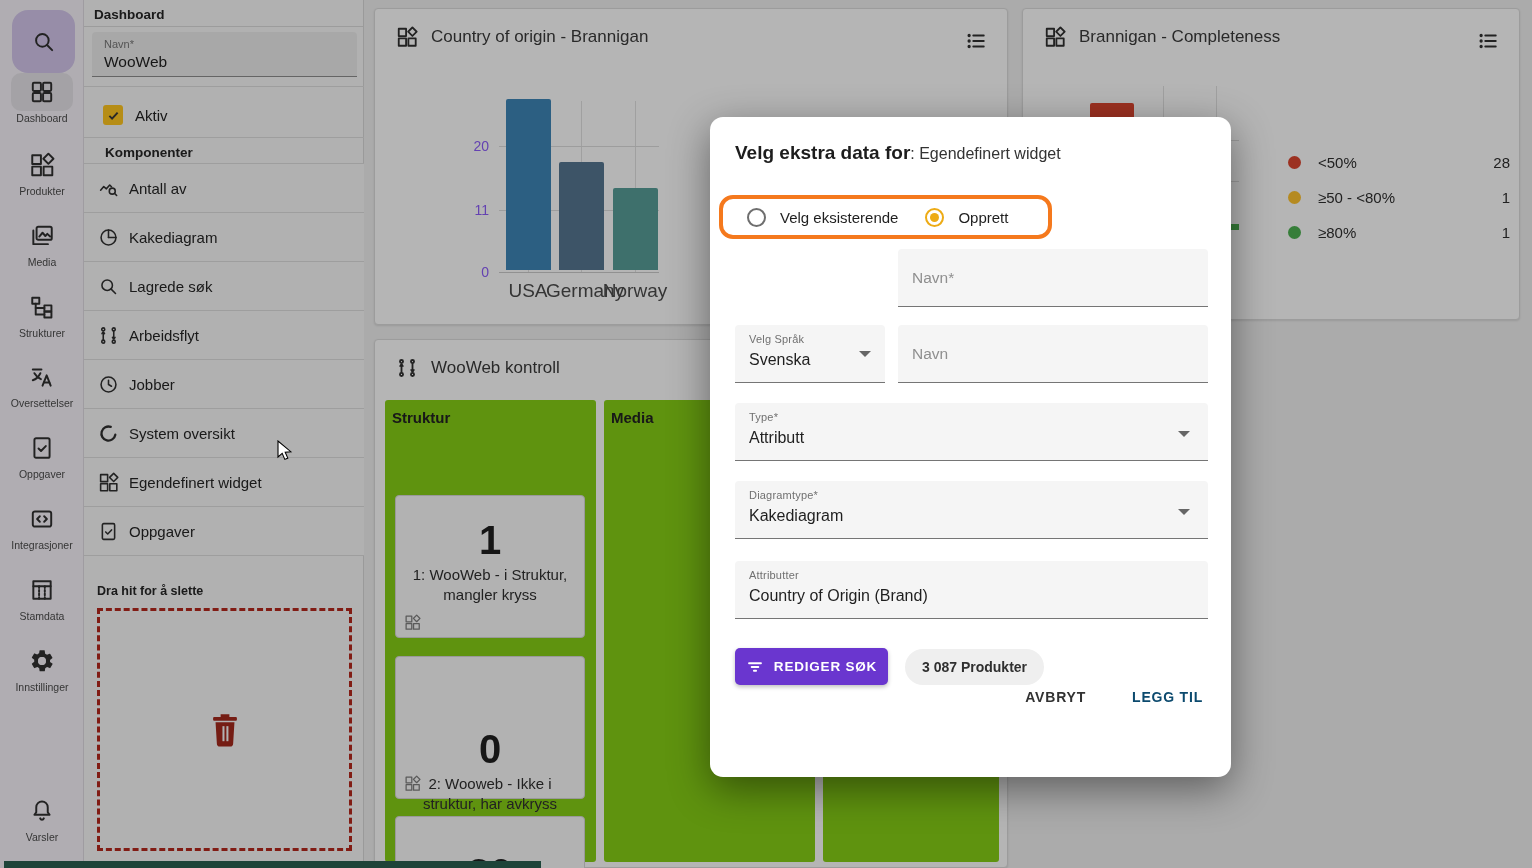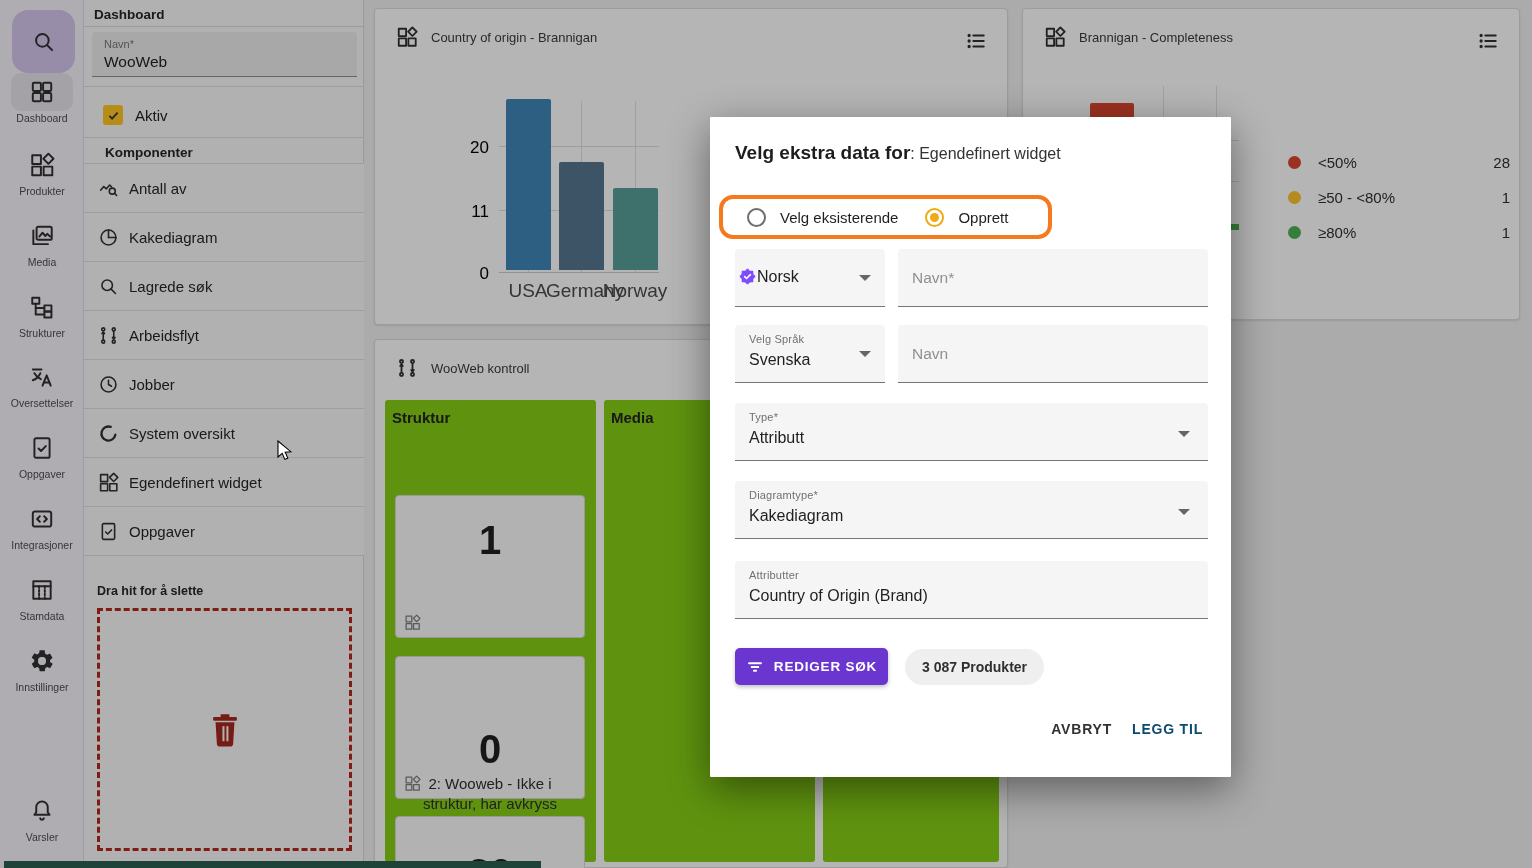--- a/index.html
+++ b/index.html
@@ -35,27 +35,27 @@
   .p-drop svg { width:42px; height:42px; }
 
   
   .main { position:absolute; left:364px; top:0; width:1168px; height:868px; background:#ededed; z-index:1; }
   .card { position:absolute; background:#fbfbfb; border:1px solid #d8d8d8; border-radius:4px; box-shadow:0 1px 2px rgba(0,0,0,.10); }
   .card1 { left:10px; top:8px; width:634px; height:317px; }
   .card2 { left:658px; top:8px; width:498px; height:312px; }
   .card3 { left:10px; top:339px; width:634px; height:529px; }
   .whead { position:absolute; left:21px; top:17px; display:flex; align-items:center; gap:13px; }
   .whead .wicon { width:22px; height:22px; }
-  .whead .wtitle { font-size:13px; color:#3a3a3a; }
+  .whead .wtitle { font-size:17px; color:#3a3a3a; }
   .wmenu { position:absolute; right:20px; top:21px; width:22px; height:22px; cursor:pointer; }
 
   
   .grid-h { position:absolute; height:1px; background:#dadada; }
   .grid-v { position:absolute; width:1px; background:#dedede; }
-  .tick { position:absolute; width:26px; text-align:right; font-size:17px; color:#000000; }
+  .tick { position:absolute; width:26px; text-align:right; font-size:14px; color:#8b5cf6; }
   .bar { position:absolute; width:45px; border-radius:2px 2px 0 0; }
   .cat { position:absolute; width:70px; text-align:center; font-size:19px; color:#4a4a4a; }
 
   
   .legend { position:absolute; left:265px; top:136px; width:222px; }
   .lrow { display:flex; align-items:center; height:35px; }
   .ldot { width:13px; height:13px; border-radius:50%; flex:none; }
   .llabel { margin-left:17px; font-size:15px; color:#2f2f2f; }
   .lval { margin-left:auto; font-size:15px; color:#2f2f2f; }
 
@@ -64,39 +64,39 @@
   .kcol-h { position:absolute; top:9px; left:7px; font-size:15px; font-weight:bold; color:#222; }
   .mini-card { position:absolute; left:10px; width:190px; height:143px; background:#f7f7f7; border:1px solid #d4d4d4; border-radius:4px; cursor:pointer; }
   .mini-num { margin-top:24px; text-align:center; font-size:40px; font-weight:bold; color:#1f1f1f; line-height:1.0; position:relative; z-index:45; }
   .mini-text { margin-top:5px; padding:0 12px; text-align:center; font-size:15px; line-height:20px; color:#2f2f2f; position:relative; z-index:45; }
   .mini-ic { position:absolute; left:8px; bottom:6px; width:17px; height:17px; opacity:.75; }
 
   .greenbar { position:absolute; left:4px; top:861px; width:537px; height:7px; background:#2a5f50; z-index:40; }
   .scrim { position:absolute; left:0; top:0; width:1532px; height:868px; background:rgba(0,0,0,0.28); z-index:50; }
 
   
-  .modal { position:absolute; left:710px; top:117px; width:521px; height:660px; background:#fff; border-radius:1px; box-shadow:0 12px 40px rgba(0,0,0,.45); z-index:100; }
+  .modal { position:absolute; left:710px; top:117px; width:521px; height:660px; background:#fff; border-radius:13px; box-shadow:0 12px 40px rgba(0,0,0,.45); z-index:100; }
   .m-title { position:absolute; left:25px; top:25px; font-size:19px; font-weight:bold; color:#1d1d1d; }
   .m-title .suffix { font-size:16px; font-weight:normal; color:#333; }
   .m-radiobox { position:absolute; left:9px; top:78px; width:333px; height:44px; border:4px solid #f5791d; border-radius:14px; display:flex; align-items:center; padding-left:24px; }
   .radio { width:19px; height:19px; border-radius:50%; border:2px solid #6e6e6e; flex:none; cursor:pointer; }
   .radio.sel { border-color:#edab15; display:flex; align-items:center; justify-content:center; }
   .radio.sel::after { content:""; width:9px; height:9px; border-radius:50%; background:#edab15; }
   .rlab { margin-left:14px; font-size:15px; color:#1f1f1f; cursor:pointer; }
   .fbox { position:absolute; background:#f5f5f5; border-bottom:1px solid #757575; border-radius:4px 4px 0 0; height:58px; }
   .fbox .flabel { position:absolute; left:14px; top:8px; font-size:11px; color:#707070; letter-spacing:.2px; }
   .fbox .fvalue { position:absolute; left:14px; top:26px; font-size:16px; color:#1f1f1f; }
   .fbox .fvalue-c { position:absolute; left:14px; top:19px; font-size:16px; color:#1f1f1f; }
   .fbox input { position:absolute; left:14px; top:0; height:100%; width:80%; background:transparent; border:none; outline:none; font-size:15.5px; font-family:inherit; color:#1f1f1f; }
   .fbox input::placeholder { color:#8f8f8f; }
   .caret { position:absolute; width:0; height:0; border-left:6px solid transparent; border-right:6px solid transparent; border-top:6px solid #666; }
   .badge16 { position:absolute; left:4px; top:19px; width:17px; height:17px; }
   .m-edit { position:absolute; left:25px; top:531px; height:37px; width:153px; background:#6a36cf; border:none; border-radius:5px; color:#fff; font-size:13.5px; font-weight:bold; letter-spacing:.8px; display:flex; align-items:center; justify-content:center; gap:10px; cursor:pointer; box-shadow:0 2px 4px rgba(0,0,0,.25); font-family:inherit; }
   .m-chip { position:absolute; left:195px; top:532px; height:36px; border-radius:18px; background:#efefef; padding:0 17px; line-height:36px; font-size:14px; font-weight:600; color:#303030; }
-  .m-actions { position:absolute; right:18px; top:596px; display:flex; }
+  .m-actions { position:absolute; right:18px; top:564px; display:flex; gap:26px; }
   .m-actions .act { font-size:14px; font-weight:600; letter-spacing:.8px; padding:8px 10px; cursor:pointer; }
   .act-cancel { color:#323232; }
   .act-add { color:#0c4a6e; }
 
   .cursor { position:absolute; left:276px; top:440px; width:20px; height:22px; z-index:300; }
 </style>
 </head>
 <body>
 
 <div class="app">
@@ -452,20 +452,21 @@
               <path d="M16.6 14.2 18 16l1.4-1.8"></path>
             </svg>
         </span>
         <span class="wtitle">WooWeb kontroll</span>
       </div>
 
       <div class="kcol" style="left:10px; width:211px">
         <span class="kcol-h">Struktur</span>
         <div class="mini-card" style="top:95px">
           <div class="mini-num">1</div>
+          <div class="mini-text">1: WooWeb - i Struktur, mangler kryss</div>
           <span class="mini-ic">
             <svg class="ic" viewBox="0 0 24 24" style="stroke:#555">
                 <rect x="3" y="3" width="8" height="8"></rect>
                 <rect x="3" y="13.5" width="8" height="8"></rect>
                 <rect x="13.5" y="13.5" width="8" height="8"></rect>
                 <rect x="14.6" y="2.9" width="6.6" height="6.6" transform="rotate(45 17.9 6.2)"></rect>
               </svg>
           </span>
         </div>
         <div class="mini-card" style="top:256px">
@@ -501,36 +502,20 @@
       <span>Velg ekstra data for</span><span class="suffix">: Egendefinert widget</span>
     </div>
 
     <div class="m-radiobox">
       <span class="radio"></span>
       <span class="rlab">Velg eksisterende</span>
       <span class="radio sel" style="margin-left:27px"></span>
       <span class="rlab">Opprett</span>
     </div>
 
-    <div class="fbox" style="left:25px; top:132px; width:150px">
-      <span class="badge16">
-        <svg viewBox="0 0 16 16" style="width:100%;height:100%">
-          <g stroke="#7c4dff" stroke-width="2.4">
-              <path d="M8 .8V15.2"></path>
-              <path d="M.8 8H15.2"></path>
-              <path d="M2.9 2.9 13.1 13.1"></path>
-              <path d="M13.1 2.9 2.9 13.1"></path>
-            </g>
-          <circle cx="8" cy="8" r="6.2" fill="#7c4dff"></circle>
-          <path d="M5.3 8.1l1.8 1.8 3.6-3.7" stroke="#fff" stroke-width="1.5" fill="none" stroke-linecap="round" stroke-linejoin="round"></path>
-        </svg>
-      </span>
-      <span class="fvalue-c" style="left:22px">Norsk</span>
-      <span class="caret" style="right:14px; top:26px"></span>
-    </div>
     <div class="fbox" style="left:188px; top:132px; width:310px">
       <input placeholder="Navn*" style="">
     </div>
 
     <div class="fbox" style="left:188px; top:208px; width:310px">
       <input placeholder="Navn" style="">
     </div>
     <div class="fbox" style="left:25px; top:208px; width:150px">
       <span class="flabel">Velg Språk</span>
       <span class="fvalue">Svenska</span>

